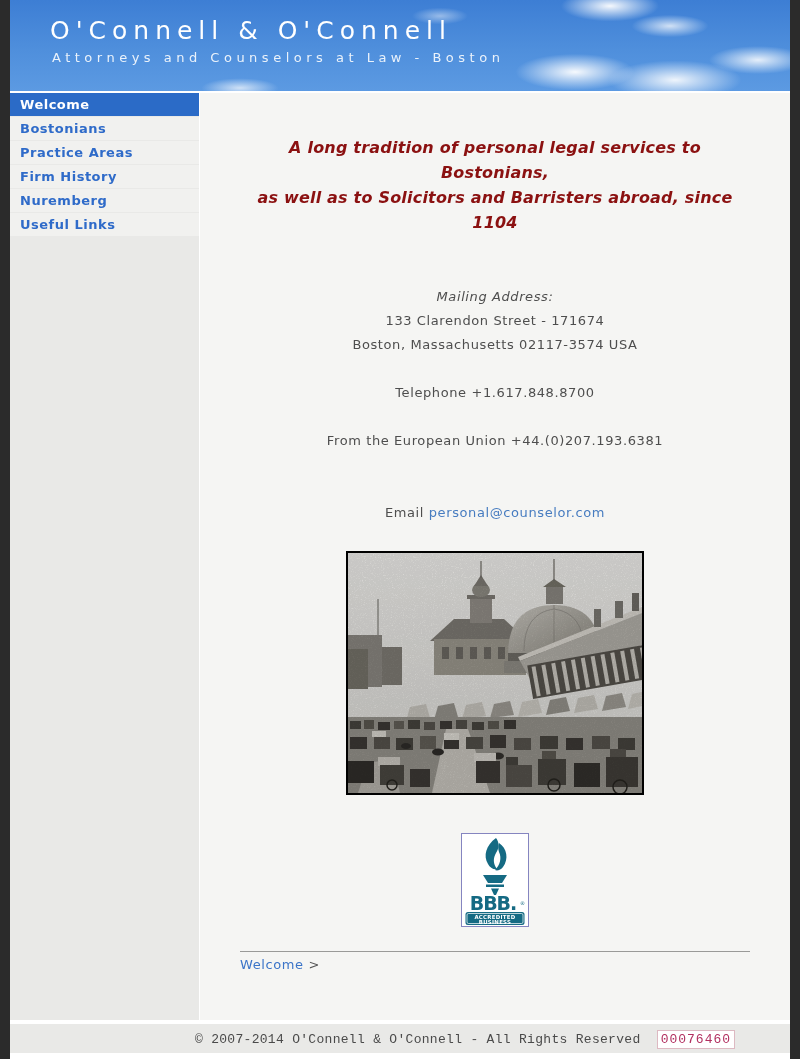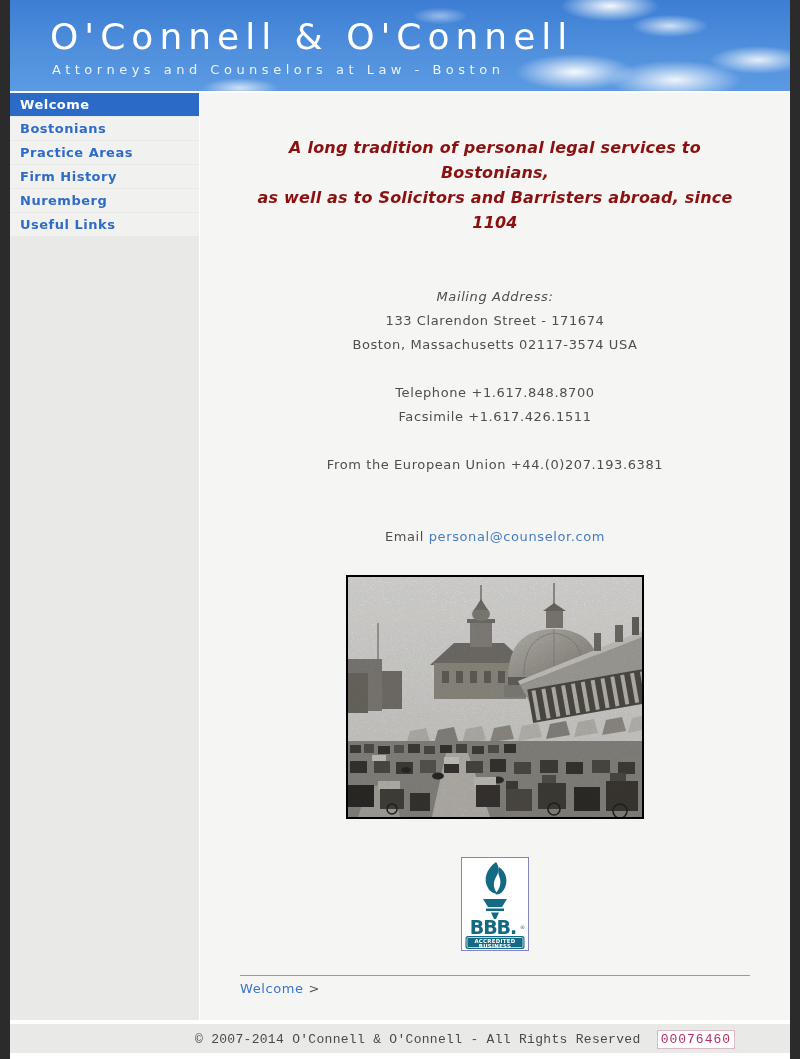--- a/index.html
+++ b/index.html
@@ -17,21 +17,21 @@
     background:
       radial-gradient(ellipse 70px 22px at 600px 6px,  rgba(255,255,255,.95), rgba(255,255,255,0) 70%),
       radial-gradient(ellipse 55px 16px at 660px 26px, rgba(255,255,255,.75), rgba(255,255,255,0) 70%),
       radial-gradient(ellipse 85px 26px at 565px 72px, rgba(255,255,255,.95), rgba(255,255,255,0) 70%),
       radial-gradient(ellipse 95px 28px at 665px 80px, rgba(255,255,255,.9),  rgba(255,255,255,0) 70%),
       radial-gradient(ellipse 70px 20px at 748px 60px, rgba(255,255,255,.85), rgba(255,255,255,0) 70%),
       radial-gradient(ellipse 55px 14px at 230px 88px, rgba(255,255,255,.7),  rgba(255,255,255,0) 70%),
       radial-gradient(ellipse 40px 12px at 430px 16px, rgba(255,255,255,.45), rgba(255,255,255,0) 70%),
       linear-gradient(180deg,#3d7ed4 0%,#4f8fdc 55%,#5c9ae2 100%);
   }
-  .site-title { margin:0; font-size:36px; font-weight:400; color:#ffffff; letter-spacing:6px; white-space:nowrap; }
+  .site-title { margin:0; font-size:25px; font-weight:400; color:#ffffff; letter-spacing:6px; white-space:nowrap; }
   .site-subtitle { margin:5px 0 0 2px; font-size:13px; color:#eaf2fb; letter-spacing:4.5px; white-space:nowrap; }
 
   
   .body-row { display:flex; border-top:2px solid #ffffff; min-height:929px; background:#f5f5f3; }
   .sidebar { width:190px; background:#e9e9e7; border-right:1px solid #ffffff; }
   .nav-item {
     height:23px; line-height:23px; padding-left:10px; margin-bottom:1px;
     background:#f1f1ef; color:#2f6bc9; font-size:13px; font-weight:bold;
     letter-spacing:0.5px; cursor:pointer; white-space:nowrap;
   }
@@ -99,21 +99,20 @@
         <div>A long tradition of personal legal services to Bostonians,</div>
         <div>as well as to Solicitors and Barristers abroad, since 1104</div>
       </div>
 
       <div class="contact">
         <p class="mailing-label">Mailing Address:</p>
         <p>133 Clarendon Street - 171674</p>
         <p>Boston, Massachusetts 02117-3574 USA</p>
         <div class="gap"></div>
         <p>Telephone +1.617.848.8700</p>
-        <p>Facsimile +1.617.426.1511</p>
         <div class="gap"></div>
         <p>From the European Union +44.(0)207.193.6381</p>
         <div class="gap"></div>
         <div class="gap"></div>
         <p>
           <span>Email</span>
           <a href="#">personal@counselor.com</a>
         </p>
       </div>
 

